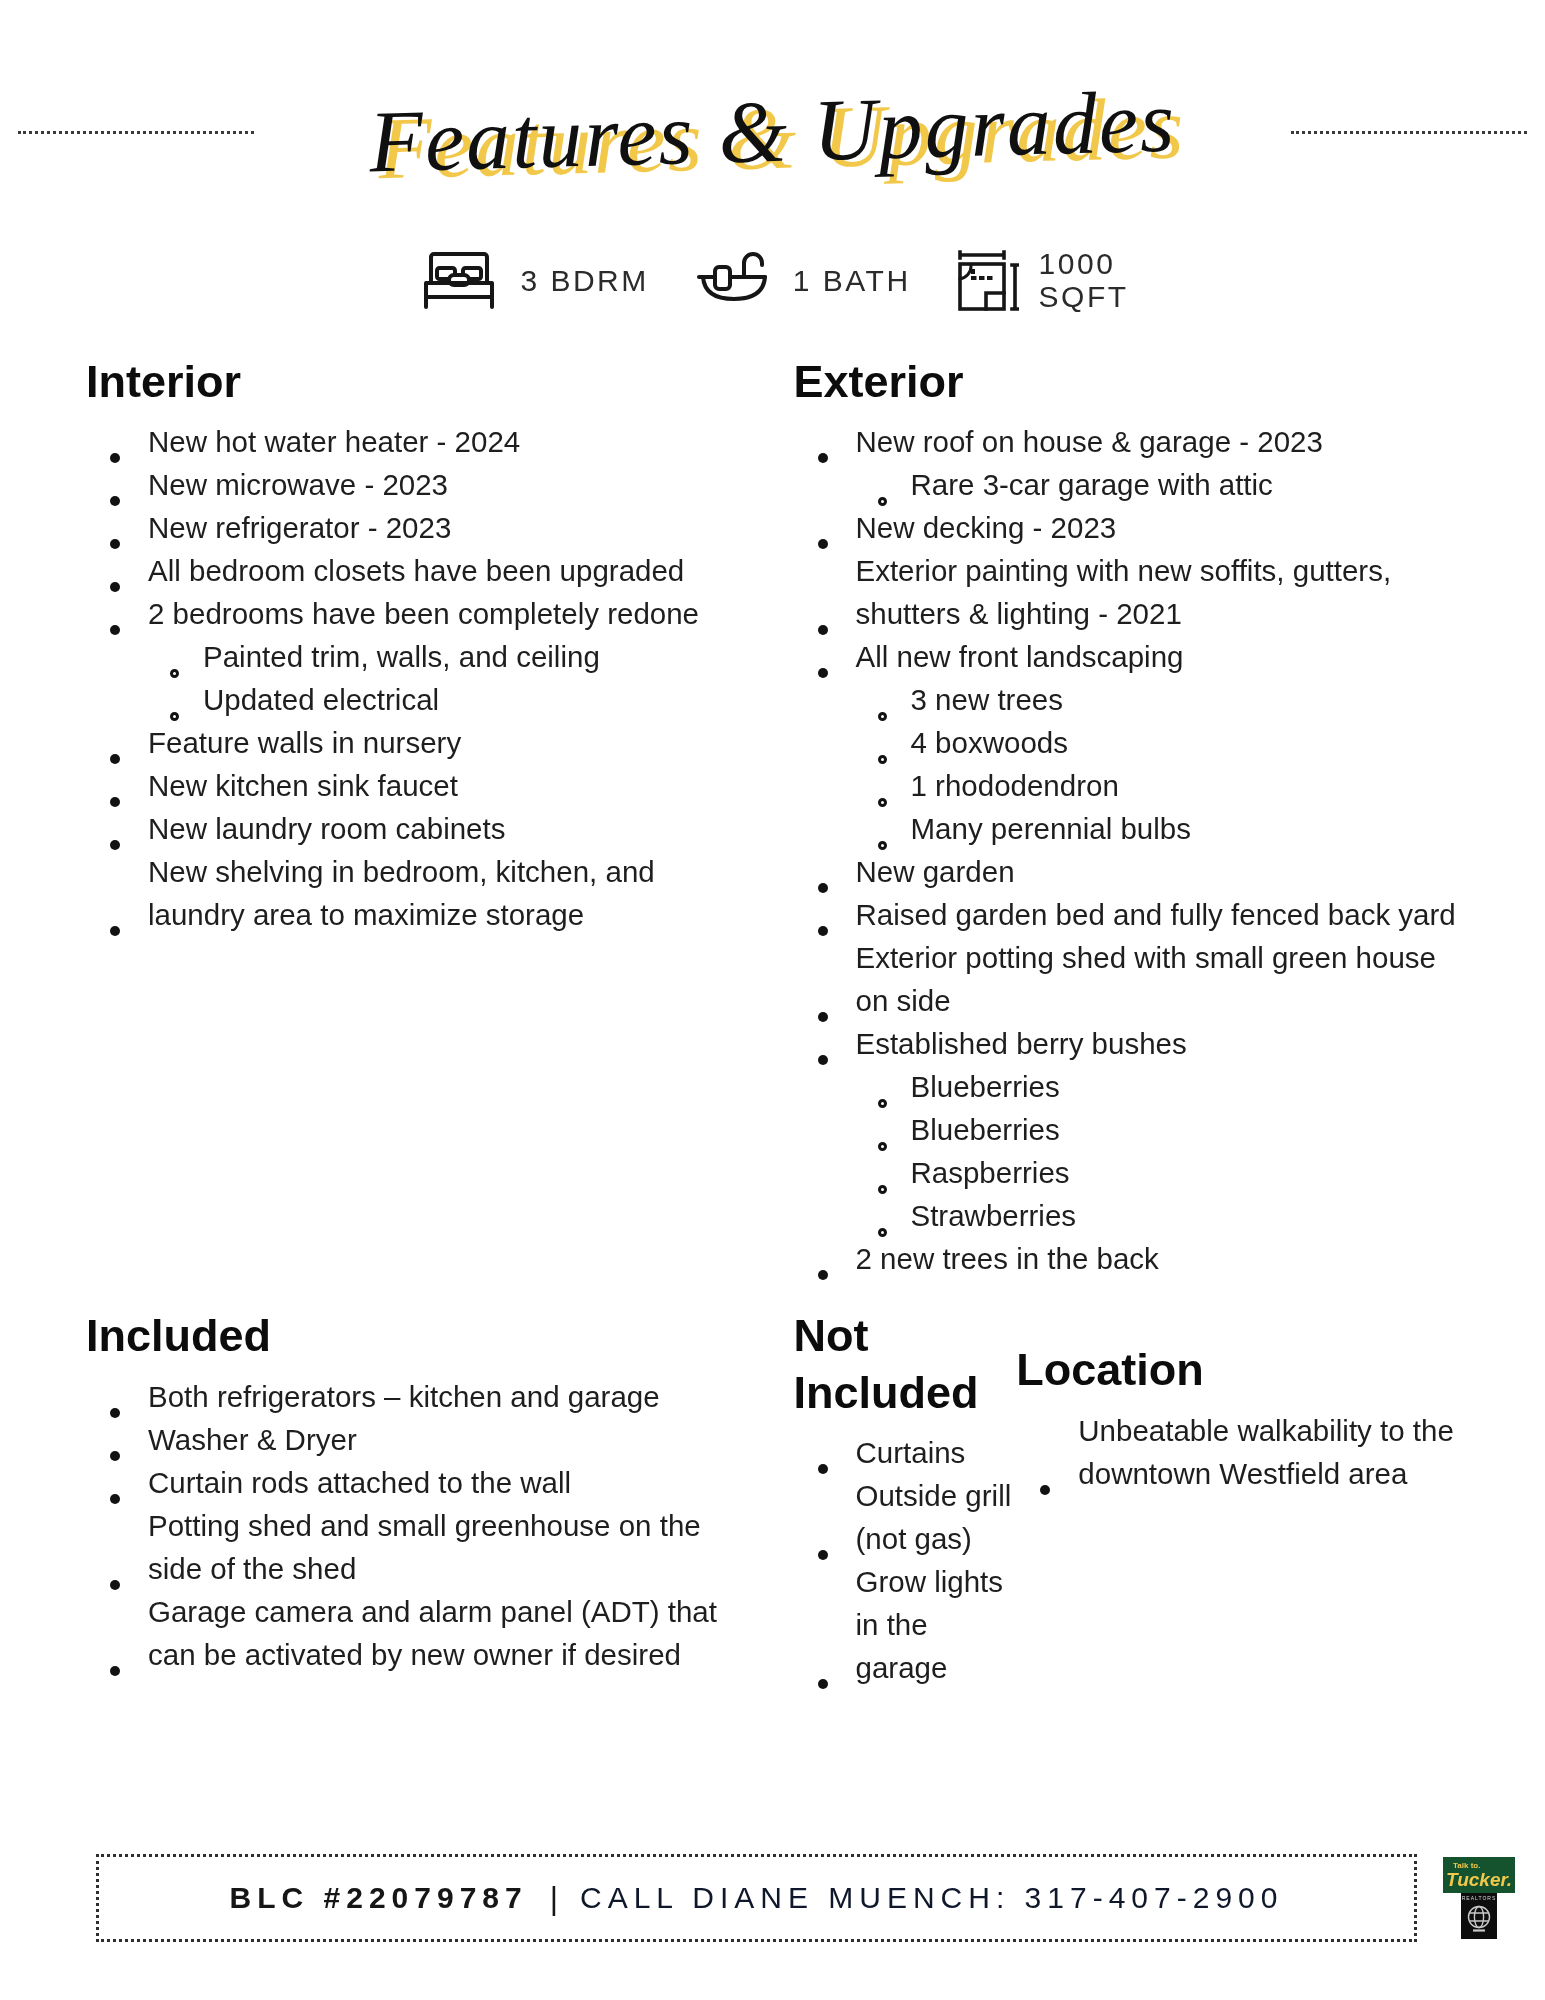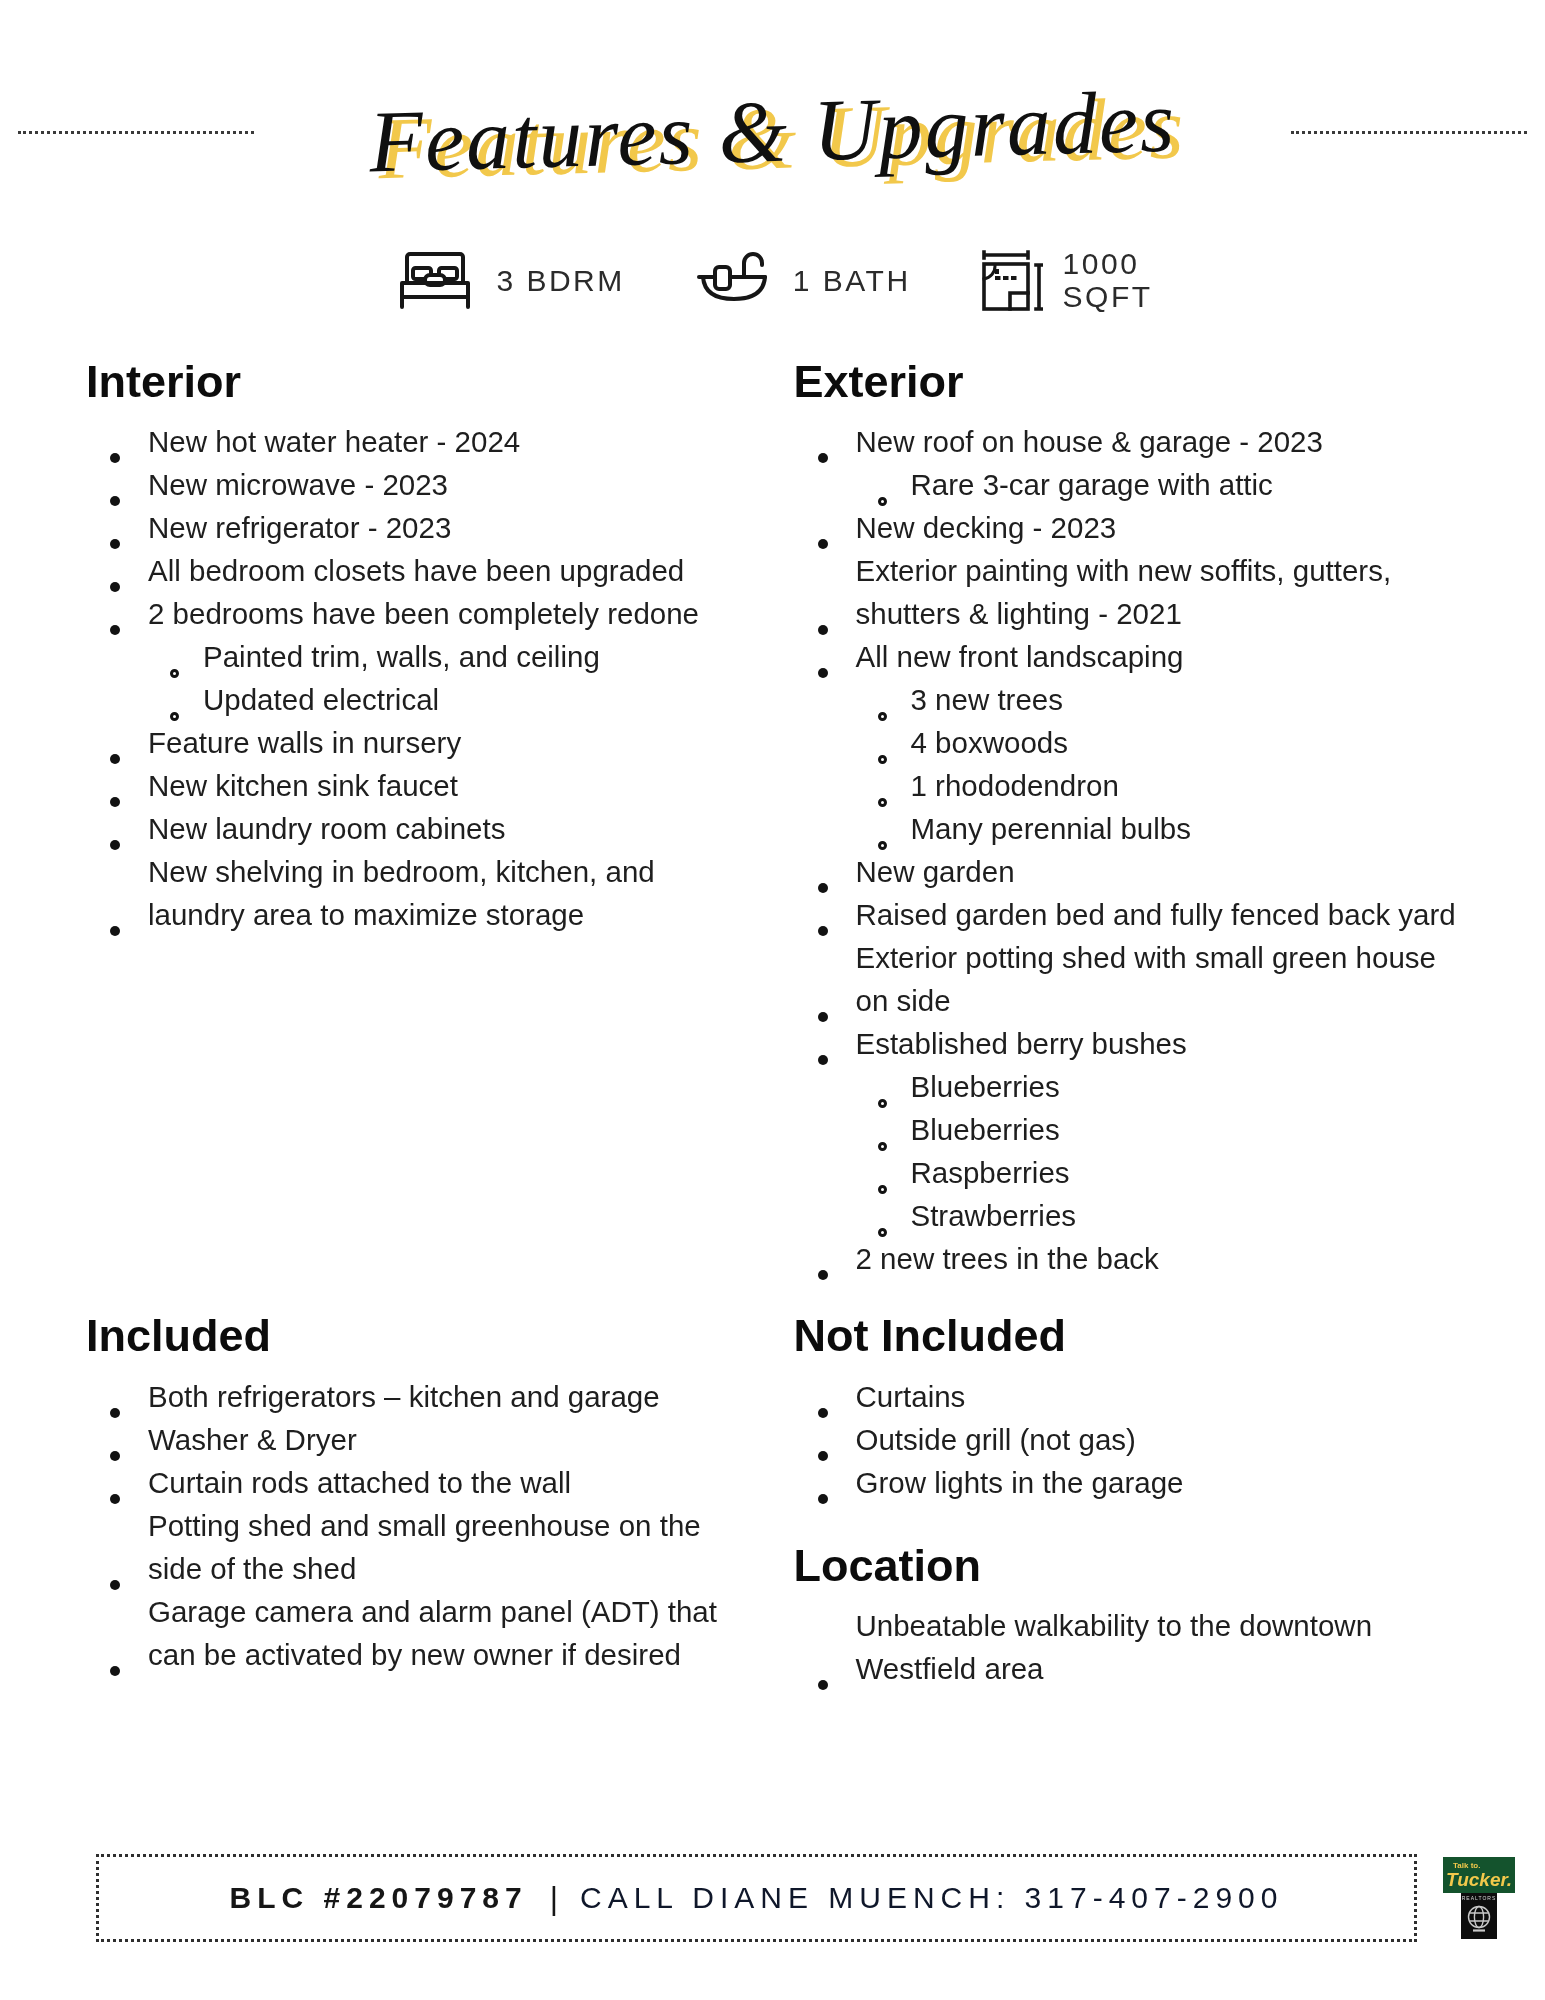--- a/index.html
+++ b/index.html
@@ -22,21 +22,21 @@
     font-family:"Liberation Serif", serif; font-style:italic; font-weight:400;
     font-size:88px; color:#101010; white-space:nowrap; line-height:1;
     transform:rotate(-1.5deg);
     text-shadow:9px 7px 0 #f2c84b;
     letter-spacing:2px;
   }
 
   
   .stats {
     display:flex; align-items:center; justify-content:center;
-    gap:70px; margin-top:2px; height:96px;padding-left:16px;
+    gap:46px; margin-top:2px; height:96px;padding-left:16px;
   }
   .stat { display:flex; align-items:center; gap:20px; }
   .stat svg { display:block; }
   .stat-label {
     font-size:30px; letter-spacing:2.5px; color:#2b2b2b; line-height:1.1;
   }
   .stat-label.narrow { width:104px; white-space:normal; }
 
   
   .main-grid {
@@ -55,21 +55,21 @@
   .bullet { flex:0 0 auto; }
   li.lv1 .bullet {
     width:10px; height:10px; border-radius:50%; background:#121212;
     margin:17px 28px 0 0;
   }
   li.lv2 .bullet {
     width:9px; height:9px; border-radius:50%; background:transparent;
     border:3px solid #121212; margin:15px 24px 0 0;
   }
   .txt { flex:1 1 auto; }
-  .stack-col { display:flex; flex-direction:column; }
+  .stack-col { display:flex; flex-direction:row; }
   .section-location { margin-top:34px; }
 
   
   .footer {
     margin-top:auto; padding:0 28px 58px 96px;
     display:flex; align-items:center;
   }
   .contact-bar {
     flex:1 1 auto; border:3px dotted #2e2e2e;
     height:88px; display:flex; align-items:center; justify-content:center;

